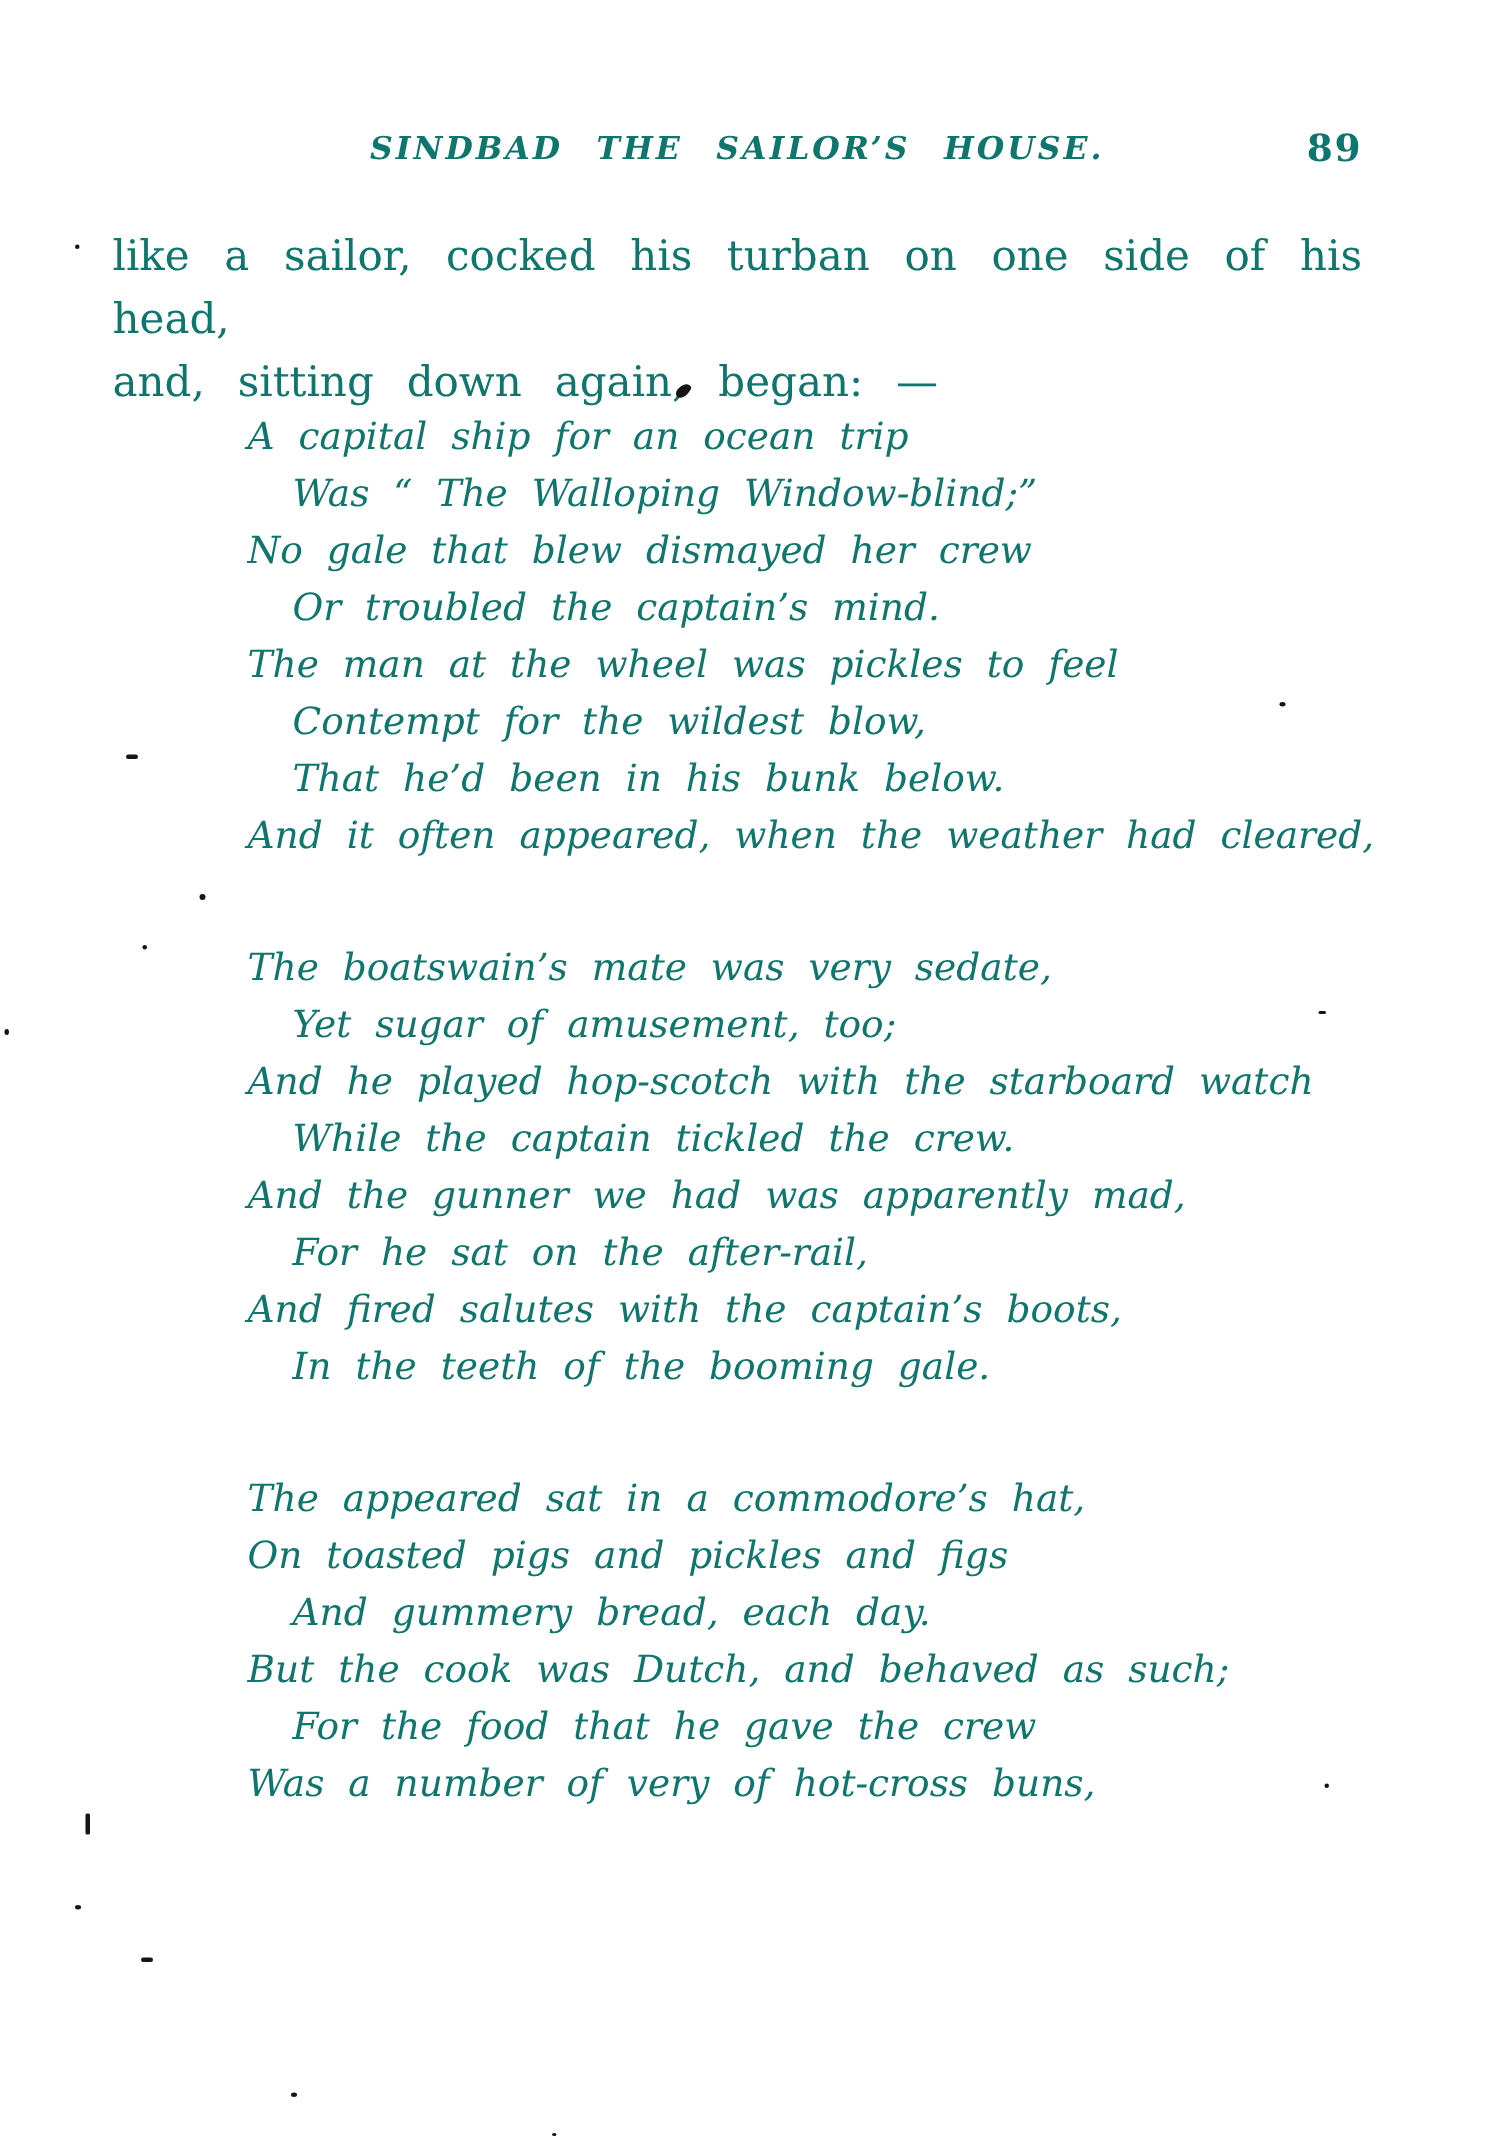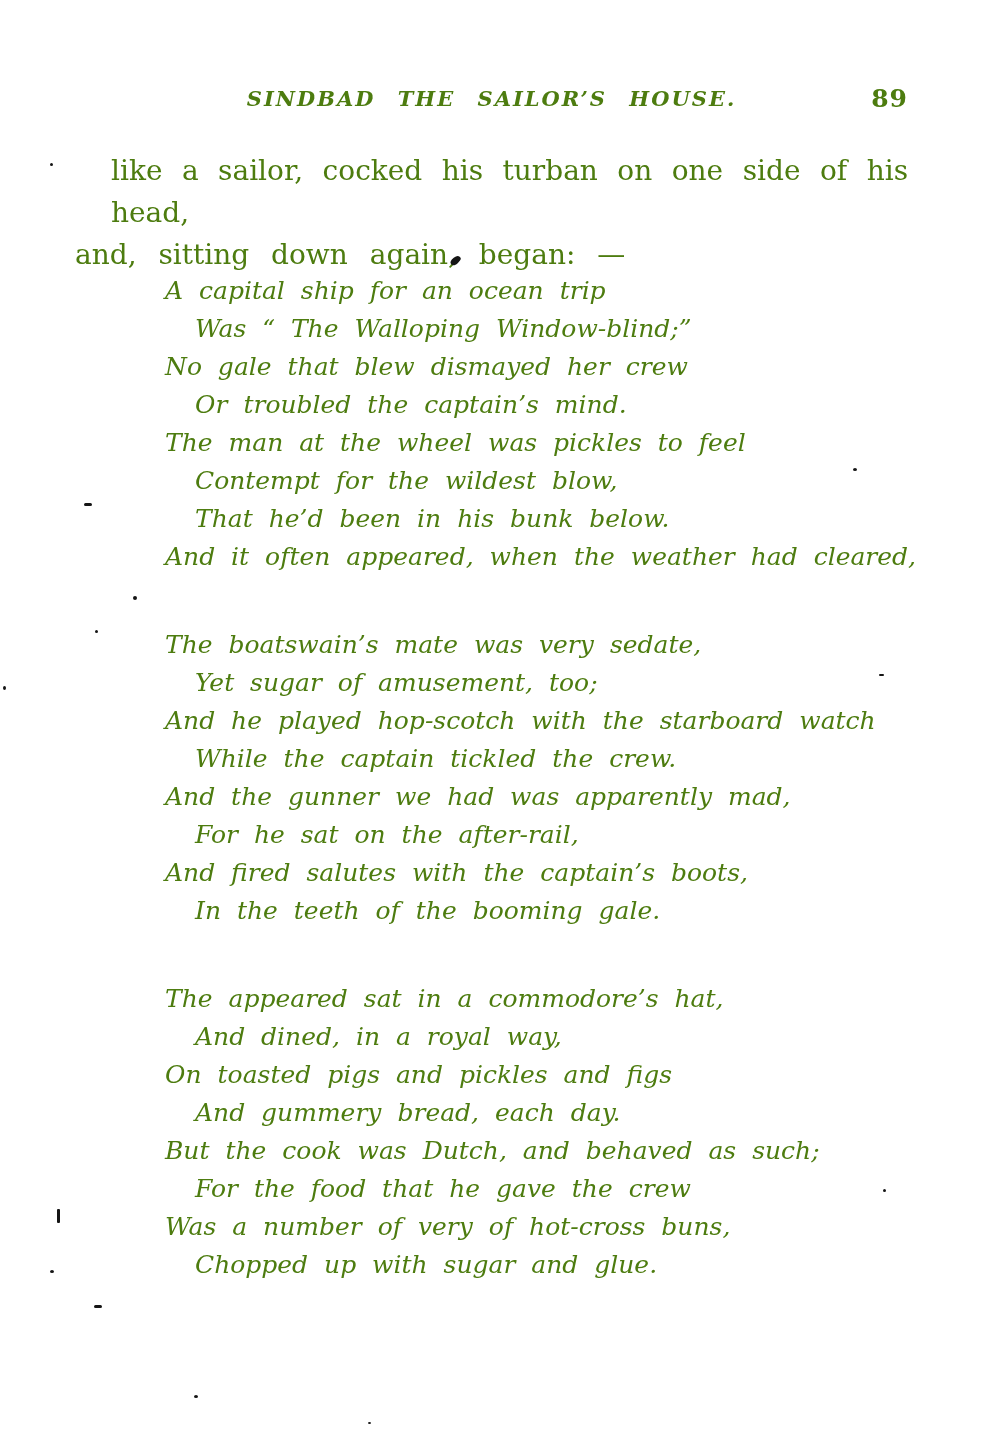--- a/index.html
+++ b/index.html
@@ -1,21 +1,21 @@
 <!DOCTYPE html>
 <html><head>
 <meta charset="utf-8">
 <style>
   html, body { margin: 0; padding: 0; background: #ffffff; }
   .page {
     position: relative;
     width: 918px;
     height: 1437px;
     background: #ffffff;
-    color: #4d7c0f;
+    color: #0f766e;
     font-family: "DejaVu Serif", "Liberation Serif", serif;
     overflow: hidden;
   }
 
   
   .running-header {
     position: absolute;
     top: 86px;
     left: 75px;
     width: 833px;
@@ -48,21 +48,20 @@
     left: 75px;
     width: 833px;
     font-size: 28px;
     line-height: 42px;
   }
   .intro-line-justified {
     text-align: justify;
     text-align-last: justify;
     word-spacing: 5px;
     white-space: normal;
-    margin-left: 36px;
   }
   .intro-line-last {
     word-spacing: 13px;
     white-space: nowrap;
   }
 
   
   .poem {
     position: absolute;
     top: 272px;
@@ -121,27 +120,25 @@
       <div class="poem-line indented">Yet sugar of amusement, too;</div>
       <div class="poem-line">And he played hop-scotch with the starboard watch</div>
       <div class="poem-line indented">While the captain tickled the crew.</div>
       <div class="poem-line">And the gunner we had was apparently mad,</div>
       <div class="poem-line indented">For he sat on the after-rail,</div>
       <div class="poem-line">And fired salutes with the captain’s boots,</div>
       <div class="poem-line indented">In the teeth of the booming gale.</div>
     </div>
     <div class="stanza">
       <div class="poem-line">The appeared sat in a commodore’s hat,</div>
-      <div class="poem-line indented">And dined, in a royal way,</div>
       <div class="poem-line">On toasted pigs and pickles and figs</div>
       <div class="poem-line indented">And gummery bread, each day.</div>
       <div class="poem-line">But the cook was Dutch, and behaved as such;</div>
       <div class="poem-line indented">For the food that he gave the crew</div>
       <div class="poem-line">Was a number of very of hot-cross buns,</div>
-      <div class="poem-line indented">Chopped up with sugar and glue.</div>
     </div>
   </div>
 
   <div class="speck" style="left:50px; top:163px; width:3px; height:3px;"></div>
   <div class="speck comma" style="left:452px; top:255px; width:7px; height:11px;"></div>
   <div class="speck dash" style="left:84px; top:503px; width:8px; height:3px;"></div>
   <div class="speck" style="left:853px; top:468px; width:4px; height:3px;"></div>
   <div class="speck" style="left:133px; top:596px; width:4px; height:4px;"></div>
   <div class="speck" style="left:95px; top:630px; width:3px; height:3px;"></div>
   <div class="speck" style="left:3px; top:686px; width:3px; height:4px;"></div>

